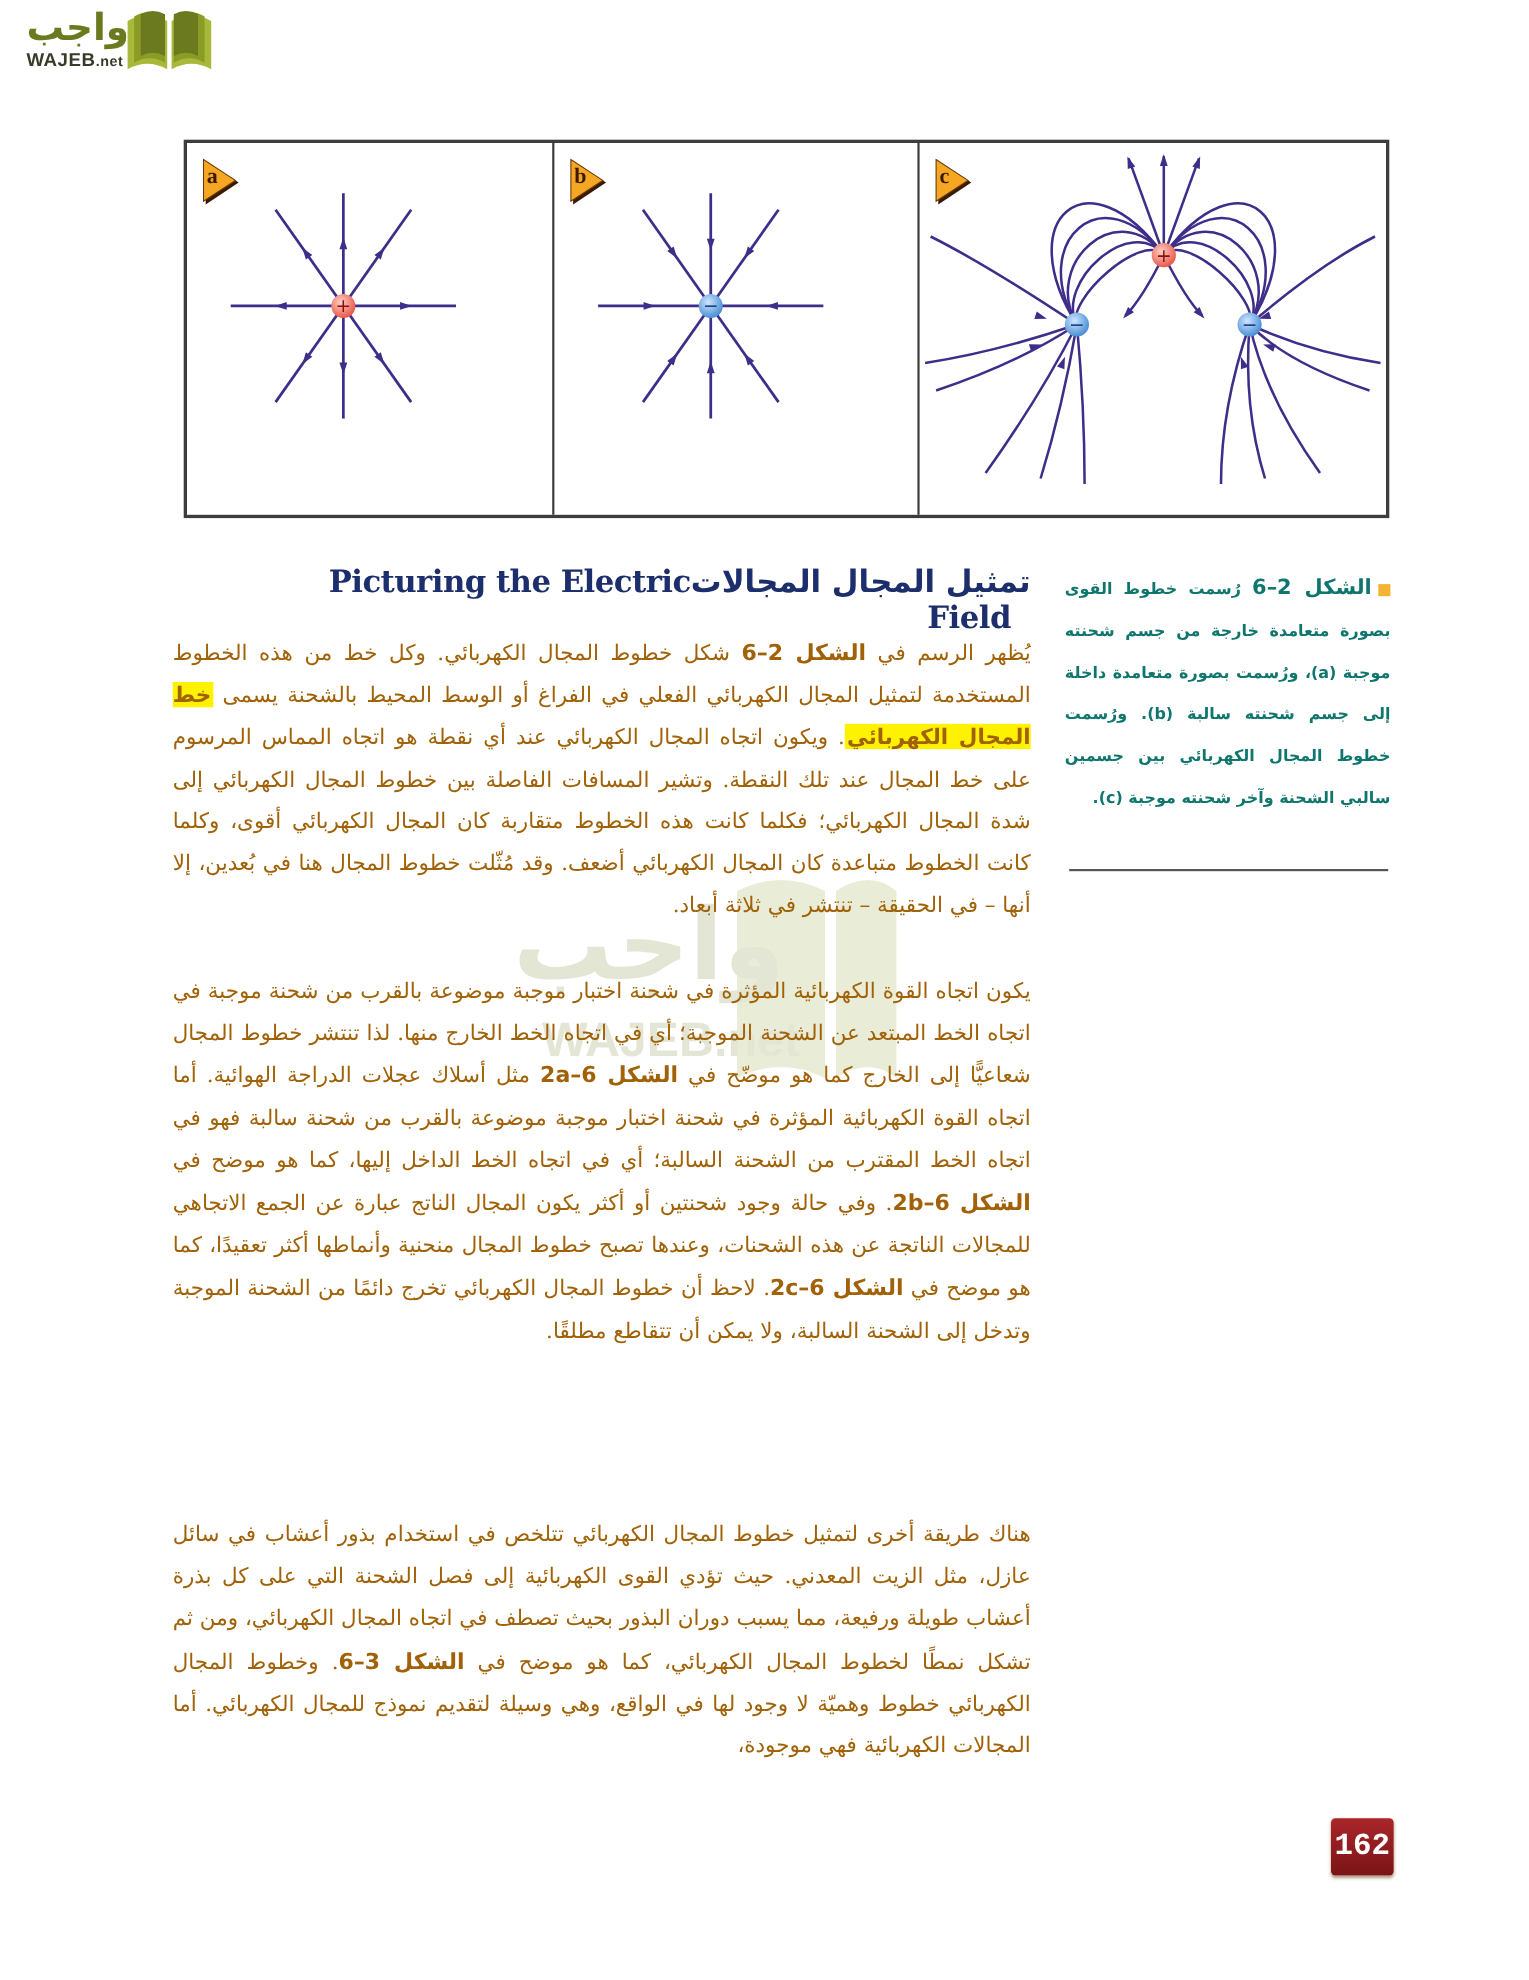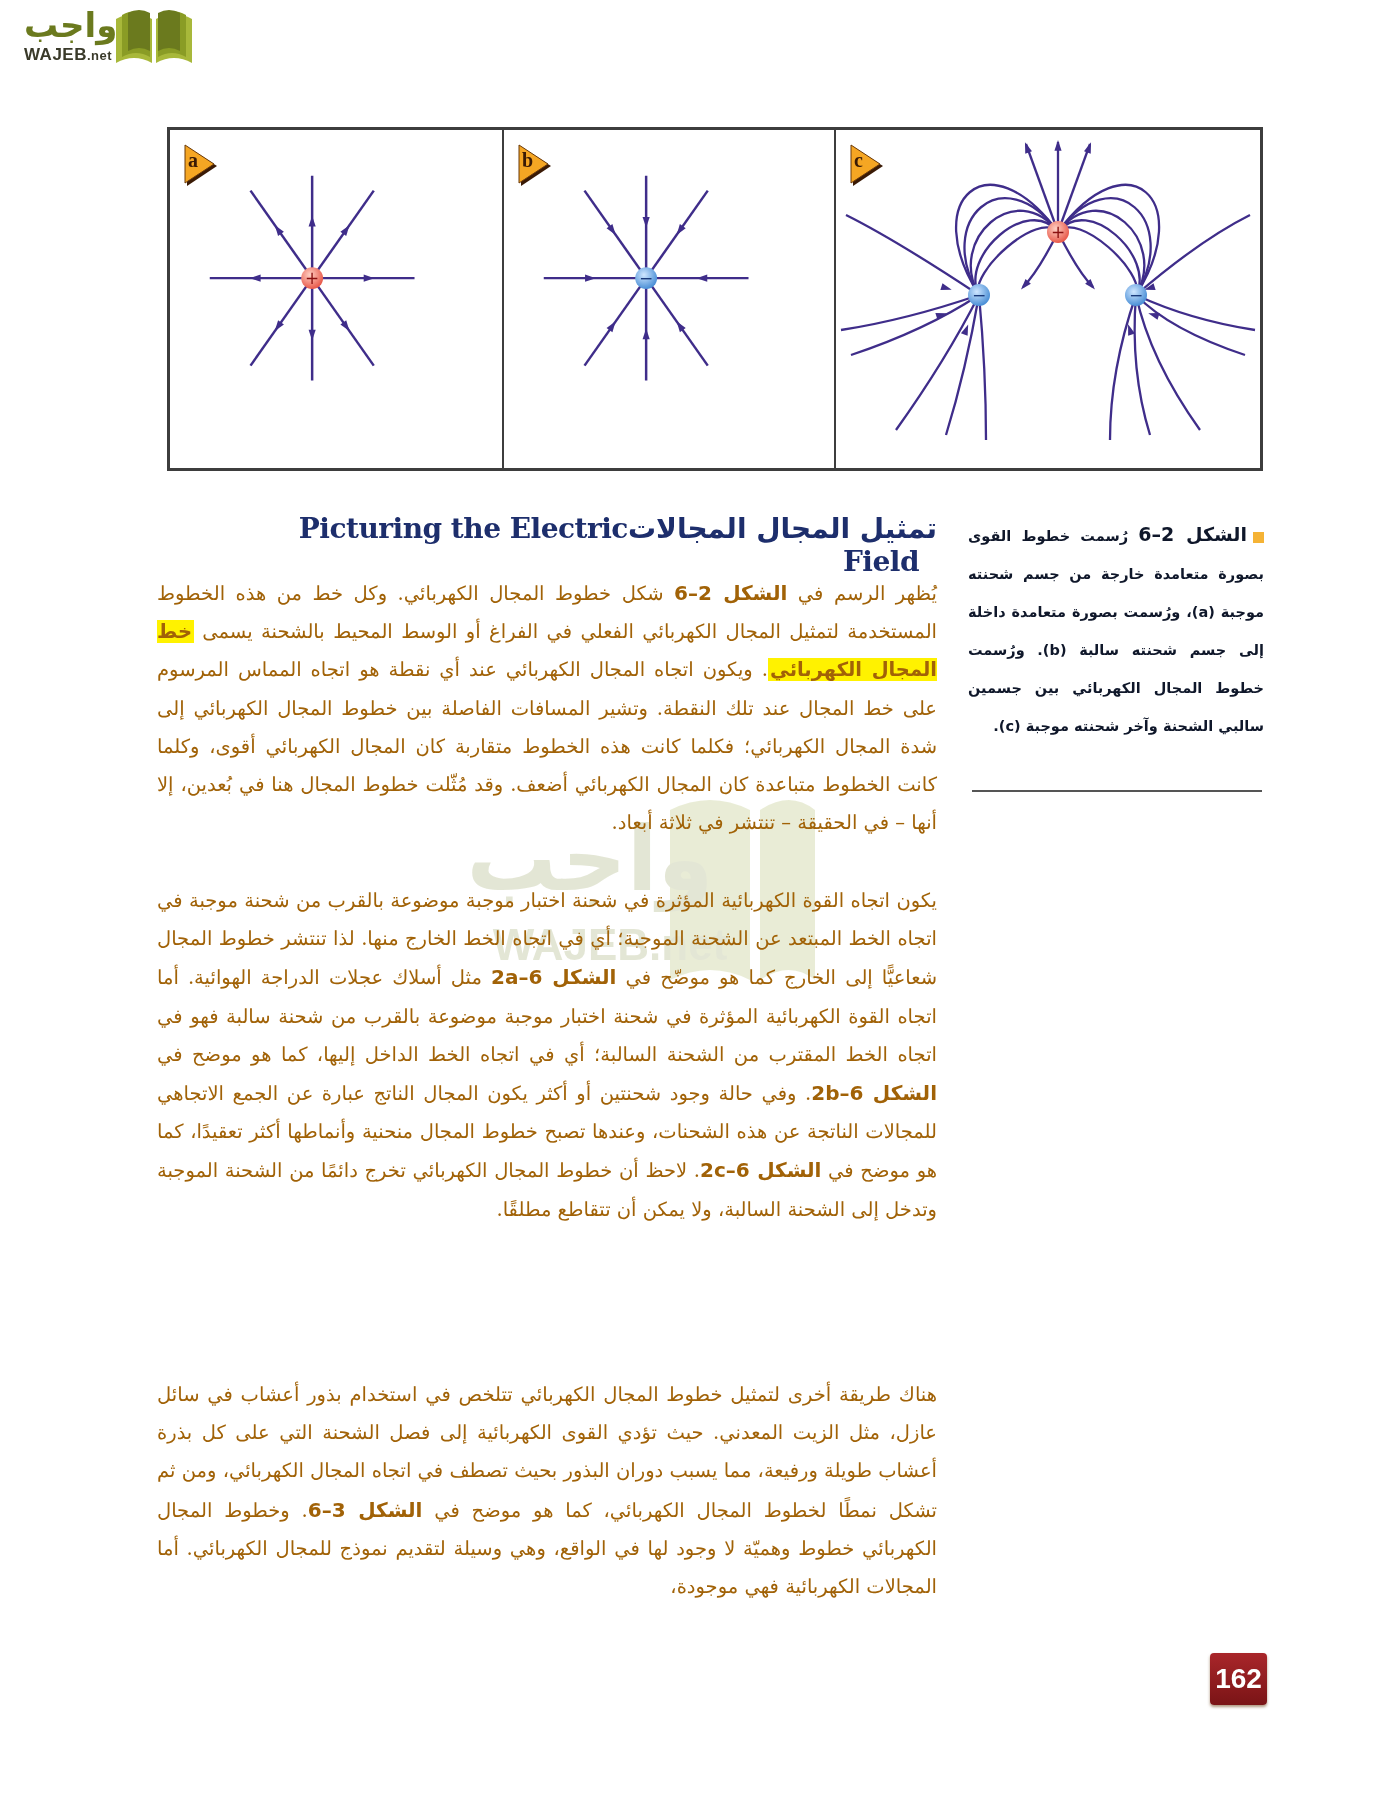--- a/index.html
+++ b/index.html
@@ -12,38 +12,38 @@
 
   .figure { position:absolute; left:167px; top:127px; width:1096px; height:344px; border:3px solid #3d3d3d; box-sizing:border-box; background:#fff; }
   .panel { position:absolute; top:0; height:100%; box-sizing:border-box; }
   .panel-a { left:0; width:334px; border-right:2px solid #3d3d3d; }
   .panel-b { left:334px; width:332px; border-right:2px solid #3d3d3d; }
   .panel-c { left:666px; width:424px; }
   .panel svg { position:absolute; left:0; top:0; width:100%; height:100%; }
   .tag { position:absolute; left:14px; top:14px; width:34px; height:44px; }
   .tag span { position:absolute; left:4px; top:5px; font-family:"Liberation Serif", serif; font-weight:bold; font-size:20px; color:#3a1a05; }
 
-  .caption { position:absolute; left:968px; top:515px; width:296px; direction:rtl; text-align:justify; font-family:"DejaVu Sans", sans-serif; font-weight:bold; font-size:14.5px; line-height:38px; color:#0f172a; }
+  .caption { position:absolute; left:968px; top:515px; width:296px; direction:rtl; text-align:justify; font-family:"DejaVu Sans", sans-serif; font-weight:bold; font-size:14.5px; line-height:38px; color:#0f766e; }
   .caption .sq { display:inline-block; width:11px; height:11px; background:#f5b335; margin-left:6px; vertical-align:middle; }
   .caption .fig { font-size:19px; }
   .caption-rule { position:absolute; left:972px; top:790px; width:290px; height:2px; background:#555; }
 
   .heading { position:absolute; left:225px; top:512px; width:712px; direction:rtl; text-align:right; color:#1d2e6c; font-weight:bold; }
   .heading .ar { font-family:"DejaVu Sans", sans-serif; font-size:28px; }
   .heading .en { font-family:"DejaVu Serif", serif; font-size:28px; margin-right:18px; letter-spacing:-0.5px; }
 
   .body { position:absolute; left:157px; width:780px; direction:rtl; text-align:justify; text-align-last:right; font-family:"DejaVu Serif", serif; font-size:19.5px; line-height:38.2px; color:#a16207; }
   .p1 { top:574px; }
   .p2 { top:882px; }
   .p3 { top:1376px; }
   .body b { font-family:"DejaVu Sans", sans-serif; font-weight:bold; font-size:20px; }
   .hl { background:#fff200; font-family:"DejaVu Sans", sans-serif; font-weight:bold; padding:0 2px; }
 
   .watermark { position:absolute; left:460px; top:780px; width:360px; height:220px; opacity:0.18; pointer-events:none; }
-  .page-num { position:absolute; left:1210px; top:1653px; width:57px; height:52px; border-radius:4px; background:linear-gradient(#a9262a,#7a1416); box-shadow:0 2px 3px rgba(120,80,40,0.6); color:#fff; font-family:Liberation Sans, sans-serif; font-weight:bold; font-size:28px; text-align:center; line-height:52px; }
+  .page-num { position:absolute; left:1210px; top:1653px; width:57px; height:52px; border-radius:4px; background:linear-gradient(#a9262a,#7a1416); box-shadow:0 2px 3px rgba(120,80,40,0.6); color:#fff; font-family:Liberation Mono, monospace; font-weight:bold; font-size:28px; text-align:center; line-height:52px; }
 </style>
 </head>
 <body>
 
 <div class="logo">
   <span class="logo-ar">واجب</span>
   <span class="logo-en"><span>WAJEB</span><small>.net</small></span>
   <svg class="logo-book" viewBox="0 0 80 58">
     <path d="M2 12 Q20 2 38 12 L38 56 Q20 46 2 56 Z" fill="#a8b83a"></path>
     <path d="M42 12 Q60 2 78 12 L78 56 Q60 46 42 56 Z" fill="#a8b83a"></path>

